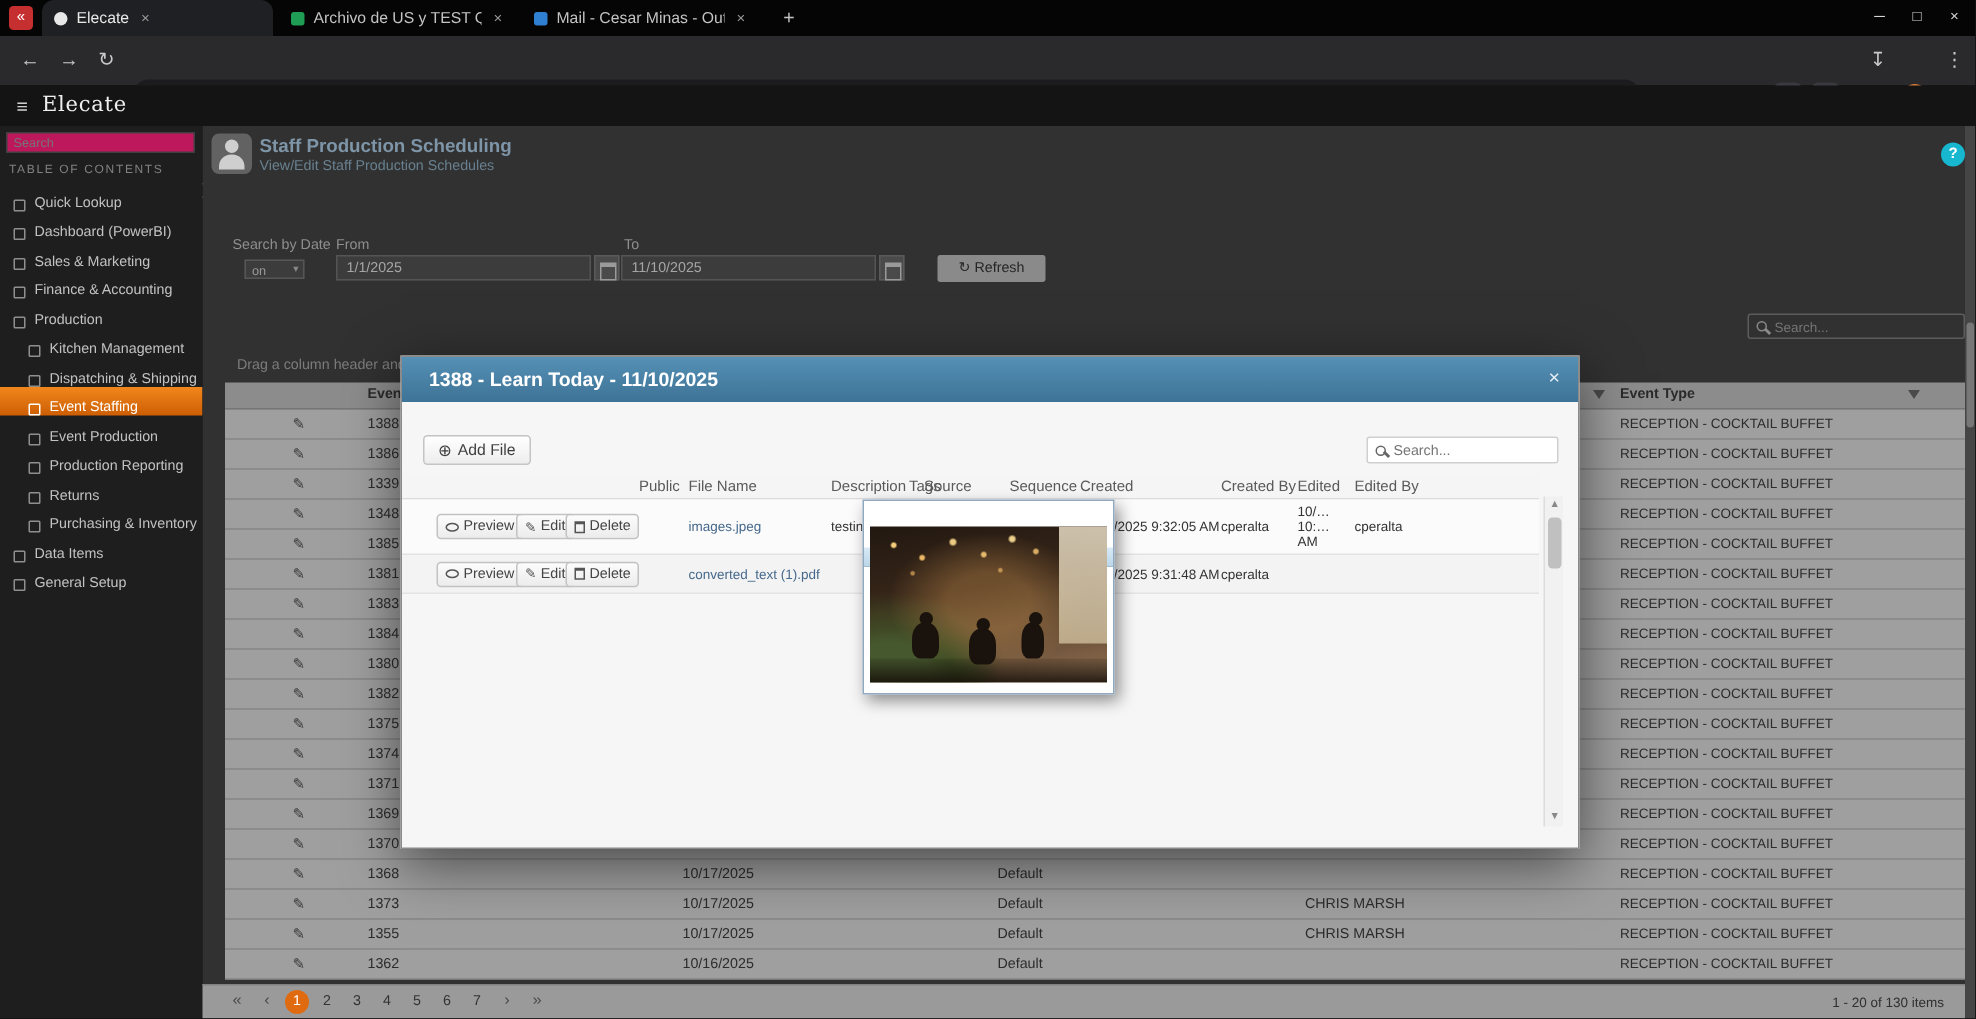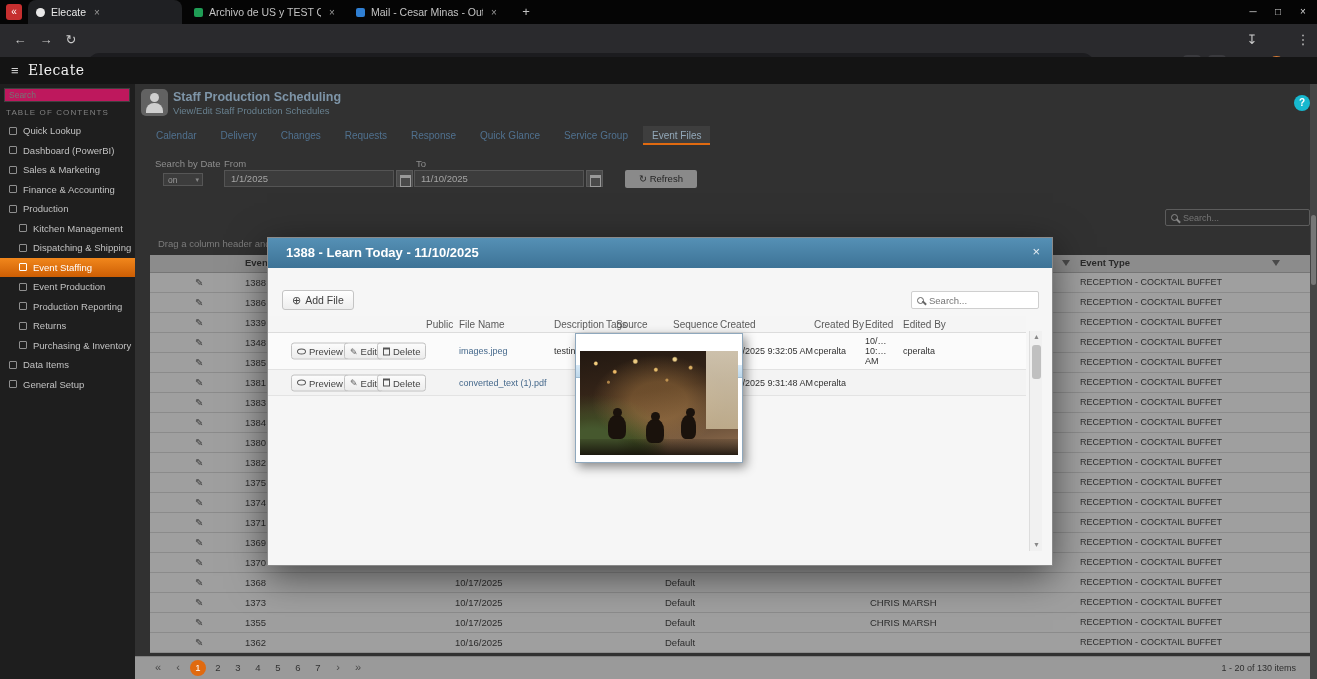--- a/index.html
+++ b/index.html
@@ -43,21 +43,21 @@
   #tiles{position:absolute;left:1050px;top:62px;display:grid;grid-template-columns:repeat(10,8px);grid-auto-rows:8px;gap:1px;}
   #tiles span{display:block;}
   .appric{position:absolute;top:64px;width:11px;height:11px;border:1px solid #b0b0b0;border-radius:2px;}
   .appric.round{border-radius:50%;}
 
   
   #sidebar{position:absolute;left:0;top:84px;width:135px;height:595px;background:#1e1e1e;}
   #sb-search{position:absolute;left:4px;top:4px;width:126px;height:14px;background:#be185d;border:1px solid #3f3f3f;color:#bbb;font-size:8.5px;padding:0 4px;}
   #sb-section{position:absolute;left:6px;top:24px;font-size:8px;letter-spacing:1.1px;color:#818181;}
   #sb-items{position:absolute;left:0;top:37px;width:135px;}
-  .sb-item{height:19.5px;display:flex;align-items:center;gap:6px;padding-left:9px;}
+  .sb-item{height:19.5px;display:flex;align-items:flex-end;gap:6px;padding-left:9px;}
   .sb-item.child{padding-left:19px;}
   .sb-item.active{background:linear-gradient(#f1871c,#cd5e04);}
   .sb-icon{width:8px;height:8px;border:1px solid #8f8f8f;border-radius:1px;flex:0 0 auto;}
   .sb-item.active .sb-icon{border-color:#fff;}
   .sb-label{font-size:9.5px;color:#c2c2c2;white-space:nowrap;}
   .sb-item.active .sb-label{color:#fff;}
 
   
   #content{position:absolute;left:135px;top:84px;width:1175px;height:595px;background:#313131;}
   #page-avatar{position:absolute;left:6px;top:5px;width:27px;height:27px;border-radius:5px;background:#626262;}
@@ -321,30 +321,20 @@
         </div>
       </div>
   </div>
 
   <div id="content">
     <div id="page-avatar"></div>
     <div id="page-title">Staff Production Scheduling</div>
     <div id="page-subtitle">View/Edit Staff Production Schedules</div>
     <div id="help-btn">?</div>
 
-    <div id="tabs">
-      <span class="ptab">Calendar</span>
-      <span class="ptab">Delivery</span>
-      <span class="ptab">Changes</span>
-      <span class="ptab">Requests</span>
-      <span class="ptab">Response</span>
-      <span class="ptab">Quick Glance</span>
-      <span class="ptab">Service Group</span>
-      <span class="ptab active">Event Files</span>
-    </div>
 
     <span class="flabel" style="left:20px;top:74px;">Search by Date</span>
     <span class="flabel" style="left:89px;top:74px;">From</span>
     <span class="flabel" style="left:281px;top:74px;">To</span>
     <div id="sbd-select"><i>▾</i><span>on</span></div>
     <div class="dfield" style="left:89px;width:170px;">1/1/2025</div>
     <span class="calbtn" style="left:261px;"></span>
     <div class="dfield" style="left:279px;width:170px;">11/10/2025</div>
     <span class="calbtn" style="left:451px;"></span>
     <div id="refresh-btn"><span>↻</span> <span>Refresh</span></div>

